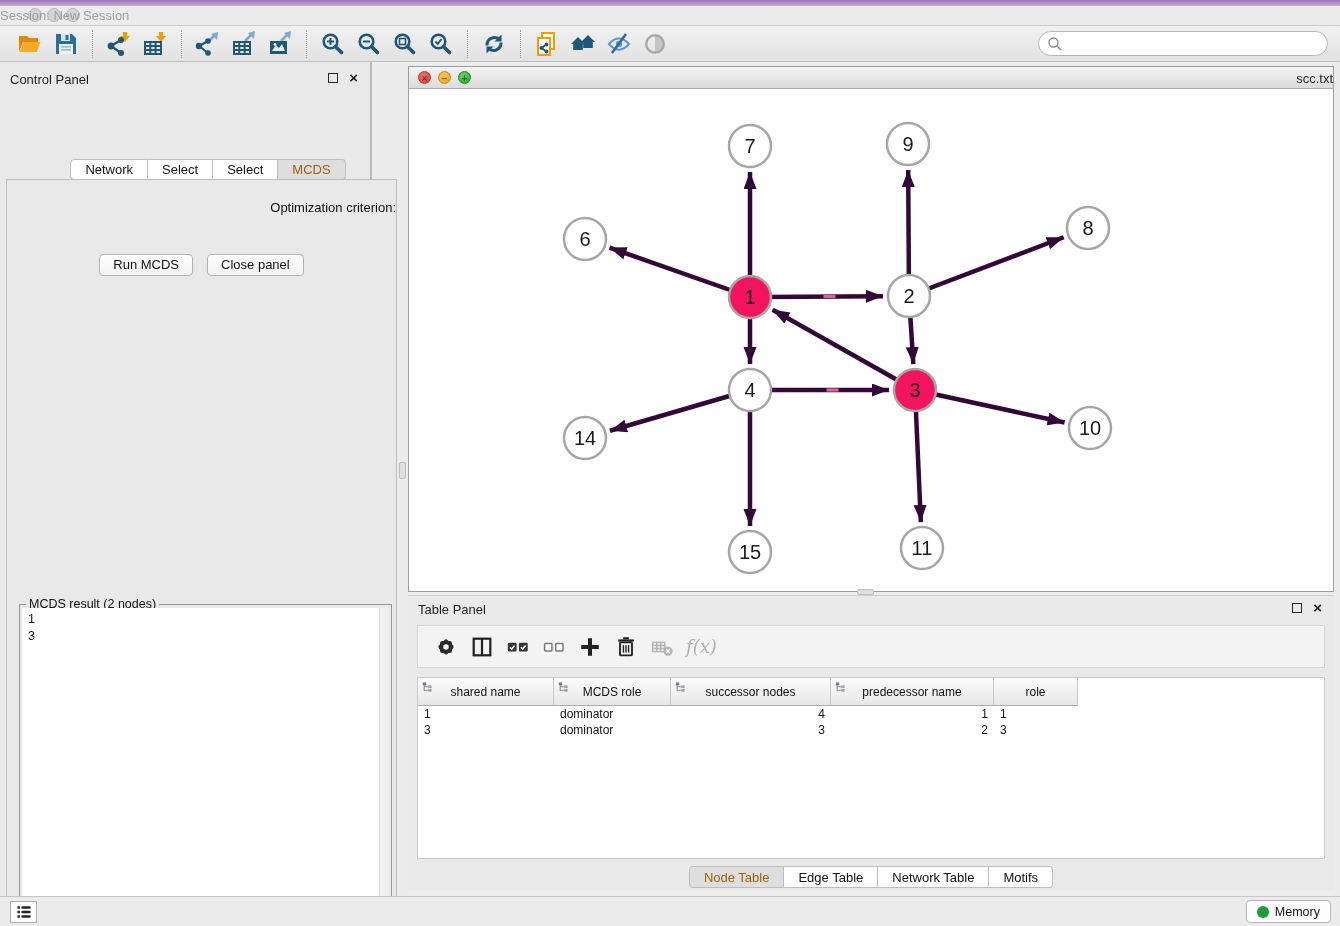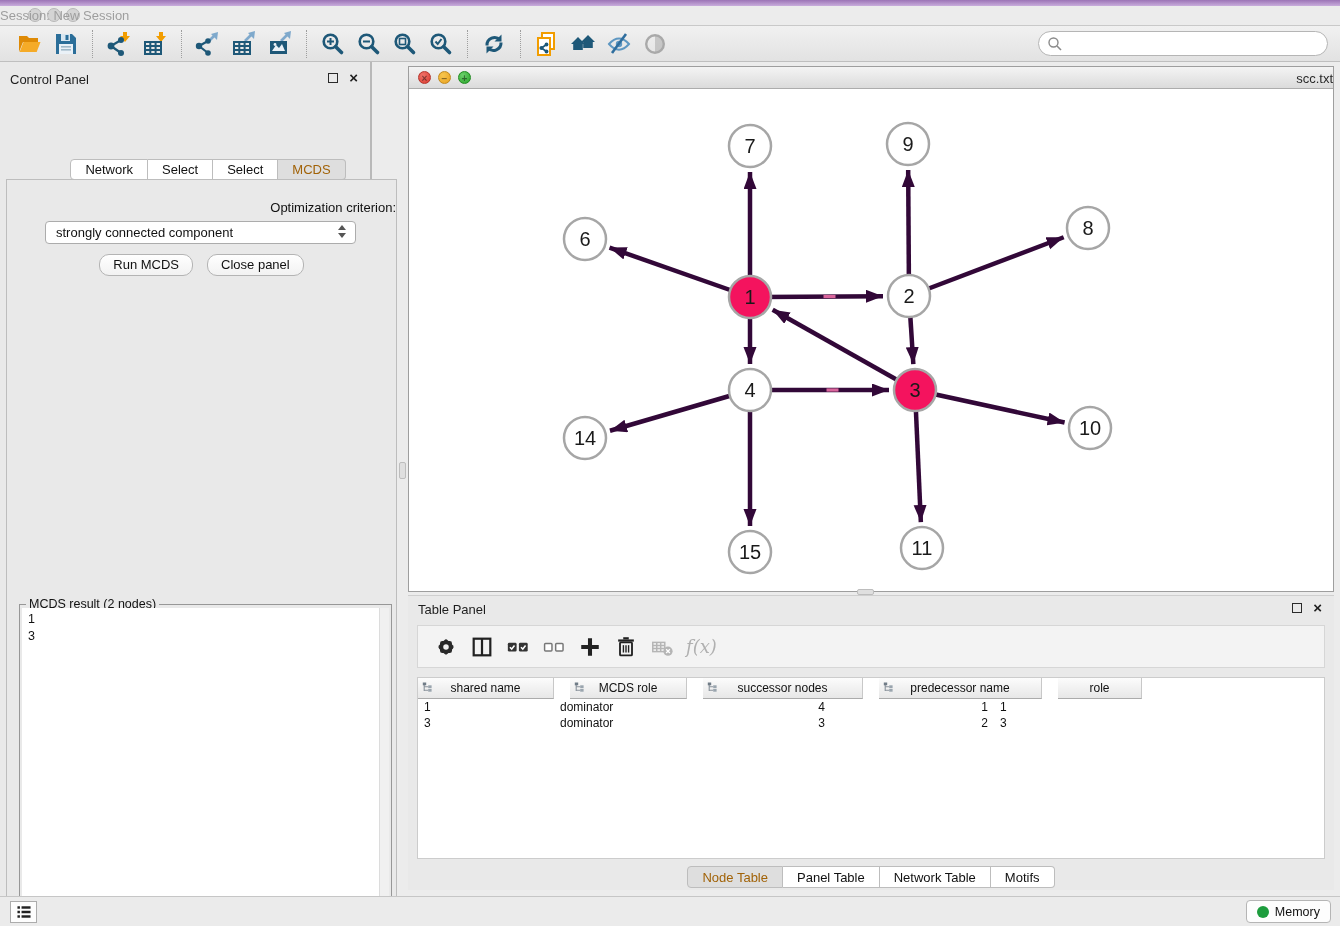--- a/index.html
+++ b/index.html
@@ -30,21 +30,21 @@
   .cp-tab:last-child, .tp-tab:last-child { border-radius:0 4px 4px 0; }
   .cp-tab.active, .tp-tab.active { background:#DEDEDE; color:#a16207; }
   .cp-content { position:absolute; left:6px; top:117px; width:391px; height:762px; border:1px solid #BDBDBD; background:#E9E9E9; }
   .opt-label { position:absolute; top:20px; width:100%; text-align:right; font-size:13px; color:#111; }
   .opt-select { position:absolute; left:38px; top:41px; width:311px; height:23px; background:#fff; border:1px solid #ACACAC; border-radius:4px; font-size:13px; line-height:21px; padding-left:10px; color:#111; }
   .sel-arrows { position:absolute; right:8px; top:3px; width:9px; height:16px; }
   .sel-arrows i { display:block; width:0; height:0; border-left:4.5px solid transparent; border-right:4.5px solid transparent; }
   .sel-arrows .up { border-bottom:5px solid #555; margin-bottom:3px; }
   .sel-arrows .dn { border-top:5px solid #555; }
   .cp-buttons { position:absolute; top:74px; width:100%; display:flex; justify-content:center; gap:14px; }
-  .btn { height:22px; padding:0 13px; font-size:13px; background:linear-gradient(#FFFFFF,#F2F2F2); border:1px solid #B4B4B4; border-radius:10px; color:#111; line-height:20px; }
+  .btn { height:22px; padding:0 13px; font-size:13px; background:linear-gradient(#FFFFFF,#F2F2F2); border:1px solid #B4B4B4; border-radius:4px; color:#111; line-height:20px; }
   .result-box { position:absolute; left:12px; top:424px; width:373px; height:384px; border:1px solid #979797; background:#E9E9E9; }
   .result-legend { position:absolute; left:6px; top:-8px; background:#E9E9E9; padding:0 3px; font-size:12.5px; color:#111; }
   .result-inner { position:absolute; left:2px; top:3px; right:12px; bottom:2px; background:#fff; font-size:12.5px; color:#111; padding:3px 6px; line-height:17px; }
   .result-scroll { position:absolute; top:3px; right:2px; bottom:2px; width:10px; background:#F0F0F0; border-left:1px solid #DCDCDC; }
 
   
   .net-window { position:absolute; left:408px; top:66px; width:926px; height:526px; background:#fff; border:1px solid #9E9E9E; }
   .nw-titlebar { position:absolute; left:0; top:0; width:100%; height:22px; background:linear-gradient(#F4F4F4,#DBDBDB); border-bottom:1px solid #ACACAC; }
   .nw-title { position:absolute; width:100%; text-align:right; top:4px; font-size:13px; color:#2A2A2A; }
   .traffic { position:absolute; top:4px; width:13px; height:13px; border-radius:50%; text-align:center; font-size:10px; font-weight:bold; line-height:13px; color:rgba(0,0,0,0.45); }
@@ -56,21 +56,21 @@
   
   .v-handle { position:absolute; left:399px; top:462px; width:7px; height:17px; background:#DFDFDF; border:1px solid #BDBDBD; border-radius:2px; }
   .h-handle { position:absolute; left:857px; top:589px; width:17px; height:6px; background:#DFDFDF; border:1px solid #BDBDBD; border-radius:2px; }
 
   
   .table-panel { position:absolute; left:408px; top:595px; width:926px; height:295px; background:#E9E9E9; border-top:1px solid #CFCFCF; }
   .tp-toolbar { position:absolute; left:9px; top:29px; width:908px; height:43px; background:#F3F3F3; border:1px solid #D6D6D6; display:flex; align-items:center; padding-left:10px; }
   .tp-btn { width:28px; height:28px; display:flex; align-items:center; justify-content:center; margin:0 4px; }
   .fx-label { font-size:18px; font-family:"DejaVu Serif", serif; font-style:italic; color:#B0B0B0; margin-left:6px; }
   .tp-table { position:absolute; left:9px; top:81px; width:908px; height:182px; background:#fff; border:1px solid #CCCCCC; overflow:hidden; }
-  .thead { display:flex; height:21px;gap:16px; }
+  .thead { display:flex; height:28px; }
   .th { background:linear-gradient(#FCFCFC,#E7E7E7); border-right:1px solid #C8C8C8; border-bottom:1px solid #ABABAB; font-size:12px; color:#111; display:flex; align-items:center; justify-content:center; gap:4px; position:relative; }
   .th .th-ico { position:absolute; left:4px; top:4px; }
   .tr { display:flex; height:16px; }
   .td { font-size:12px; color:#111; line-height:16px; padding:0 6px; white-space:nowrap; overflow:hidden; }
   .tp-tabs { position:absolute; top:270px; width:100%; display:flex; justify-content:center;align-items:center; }
   .tp-tab { height:22px; line-height:21px; }
 
   
   .statusbar { position:absolute; left:0; top:896px; width:1340px; height:30px; background:#EBEBEB; border-top:1px solid #C6C6C6; }
   .list-btn { position:absolute; left:10px; top:4px; width:27px; height:22px; background:#FDFDFD; border:1px solid #ACACAC; display:flex; align-items:center; justify-content:center; }
@@ -248,27 +248,20 @@
   <span class="float-ico" style="right:32px; top:11px;"></span>
   <span class="close-ico" style="right:12px; top:11px;">×</span>
   <div class="cp-tabs">
       <div class="cp-tab">Network</div>
       <div class="cp-tab">Select</div>
       <div class="cp-tab">Select</div>
       <div class="cp-tab active">MCDS</div>
     </div>
   <div class="cp-content">
     <div class="opt-label">Optimization criterion:</div>
-    <div class="opt-select">
-      <span>strongly connected component</span>
-      <span class="sel-arrows">
-          <i class="up"></i>
-          <i class="dn"></i>
-        </span>
-    </div>
     <div class="cp-buttons">
       <button class="btn">Run MCDS</button>
       <button class="btn">Close panel</button>
     </div>
     <div class="result-box">
       <div class="result-legend">MCDS result (2 nodes)</div>
       <div class="result-inner">
           <div>1</div>
           <div>3</div>
         </div>
@@ -482,21 +475,21 @@
           <div class="td" style="width: 117px; text-align: left;">dominator</div>
           <div class="td" style="width: 160px; text-align: right;">3</div>
           <div class="td" style="width: 163px; text-align: right;">2</div>
           <div class="td" style="width: 84px; text-align: left;">3</div>
         </div>
       </div>
   </div>
 
   <div class="tp-tabs">
       <div class="tp-tab active">Node Table</div>
-      <div class="tp-tab">Panel Table</div>
+      <div class="tp-tab">Edge Table</div>
       <div class="tp-tab">Network Table</div>
       <div class="tp-tab">Motifs</div>
     </div>
 </div>
 
 <div class="statusbar">
   <div class="list-btn">
     <svg width="18" height="18" viewBox="0 0 22 22">
         <g fill="#222">
           <rect x="3" y="4" width="3" height="3"></rect>

